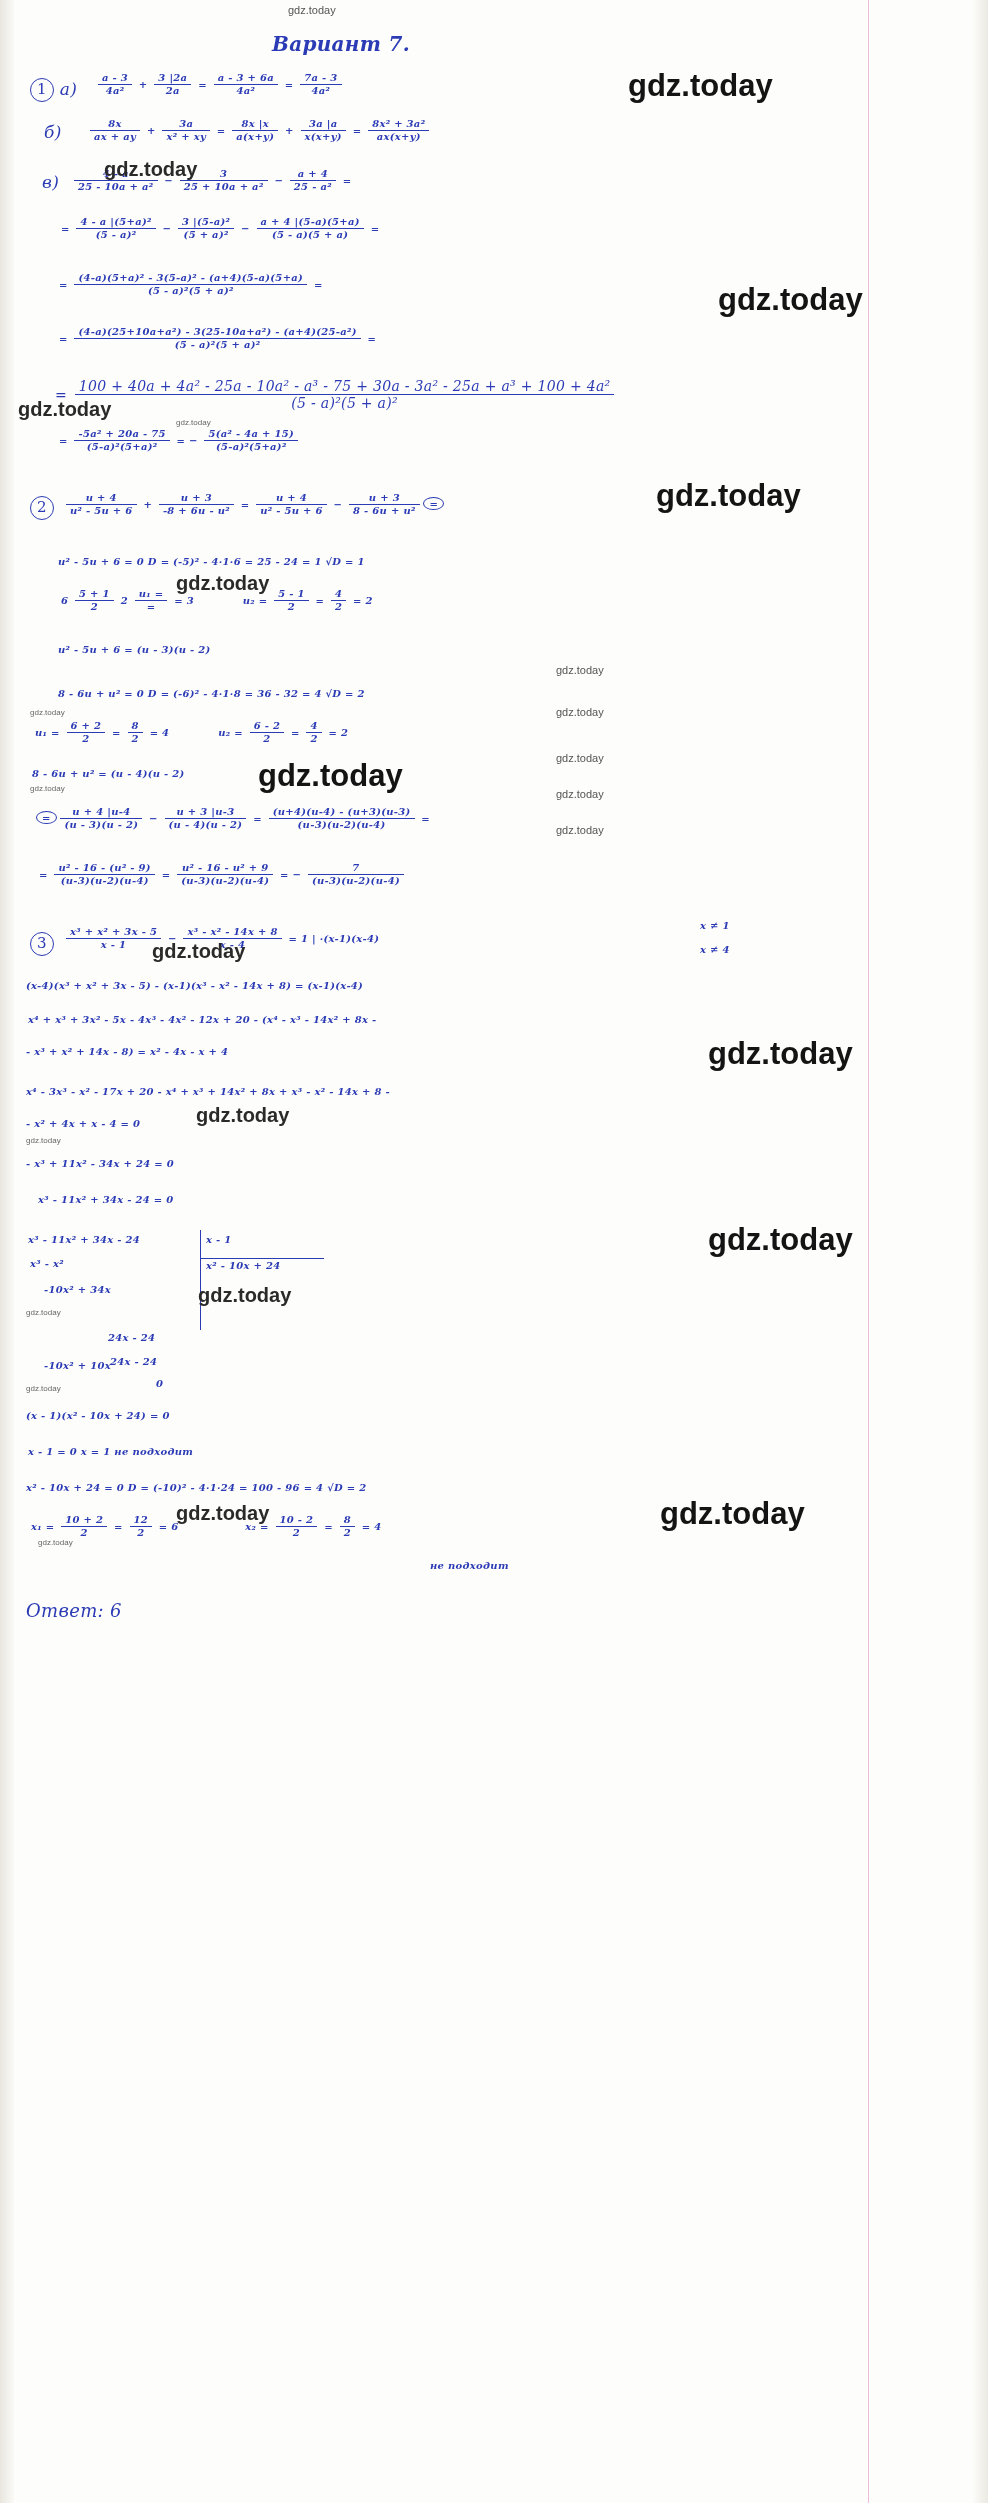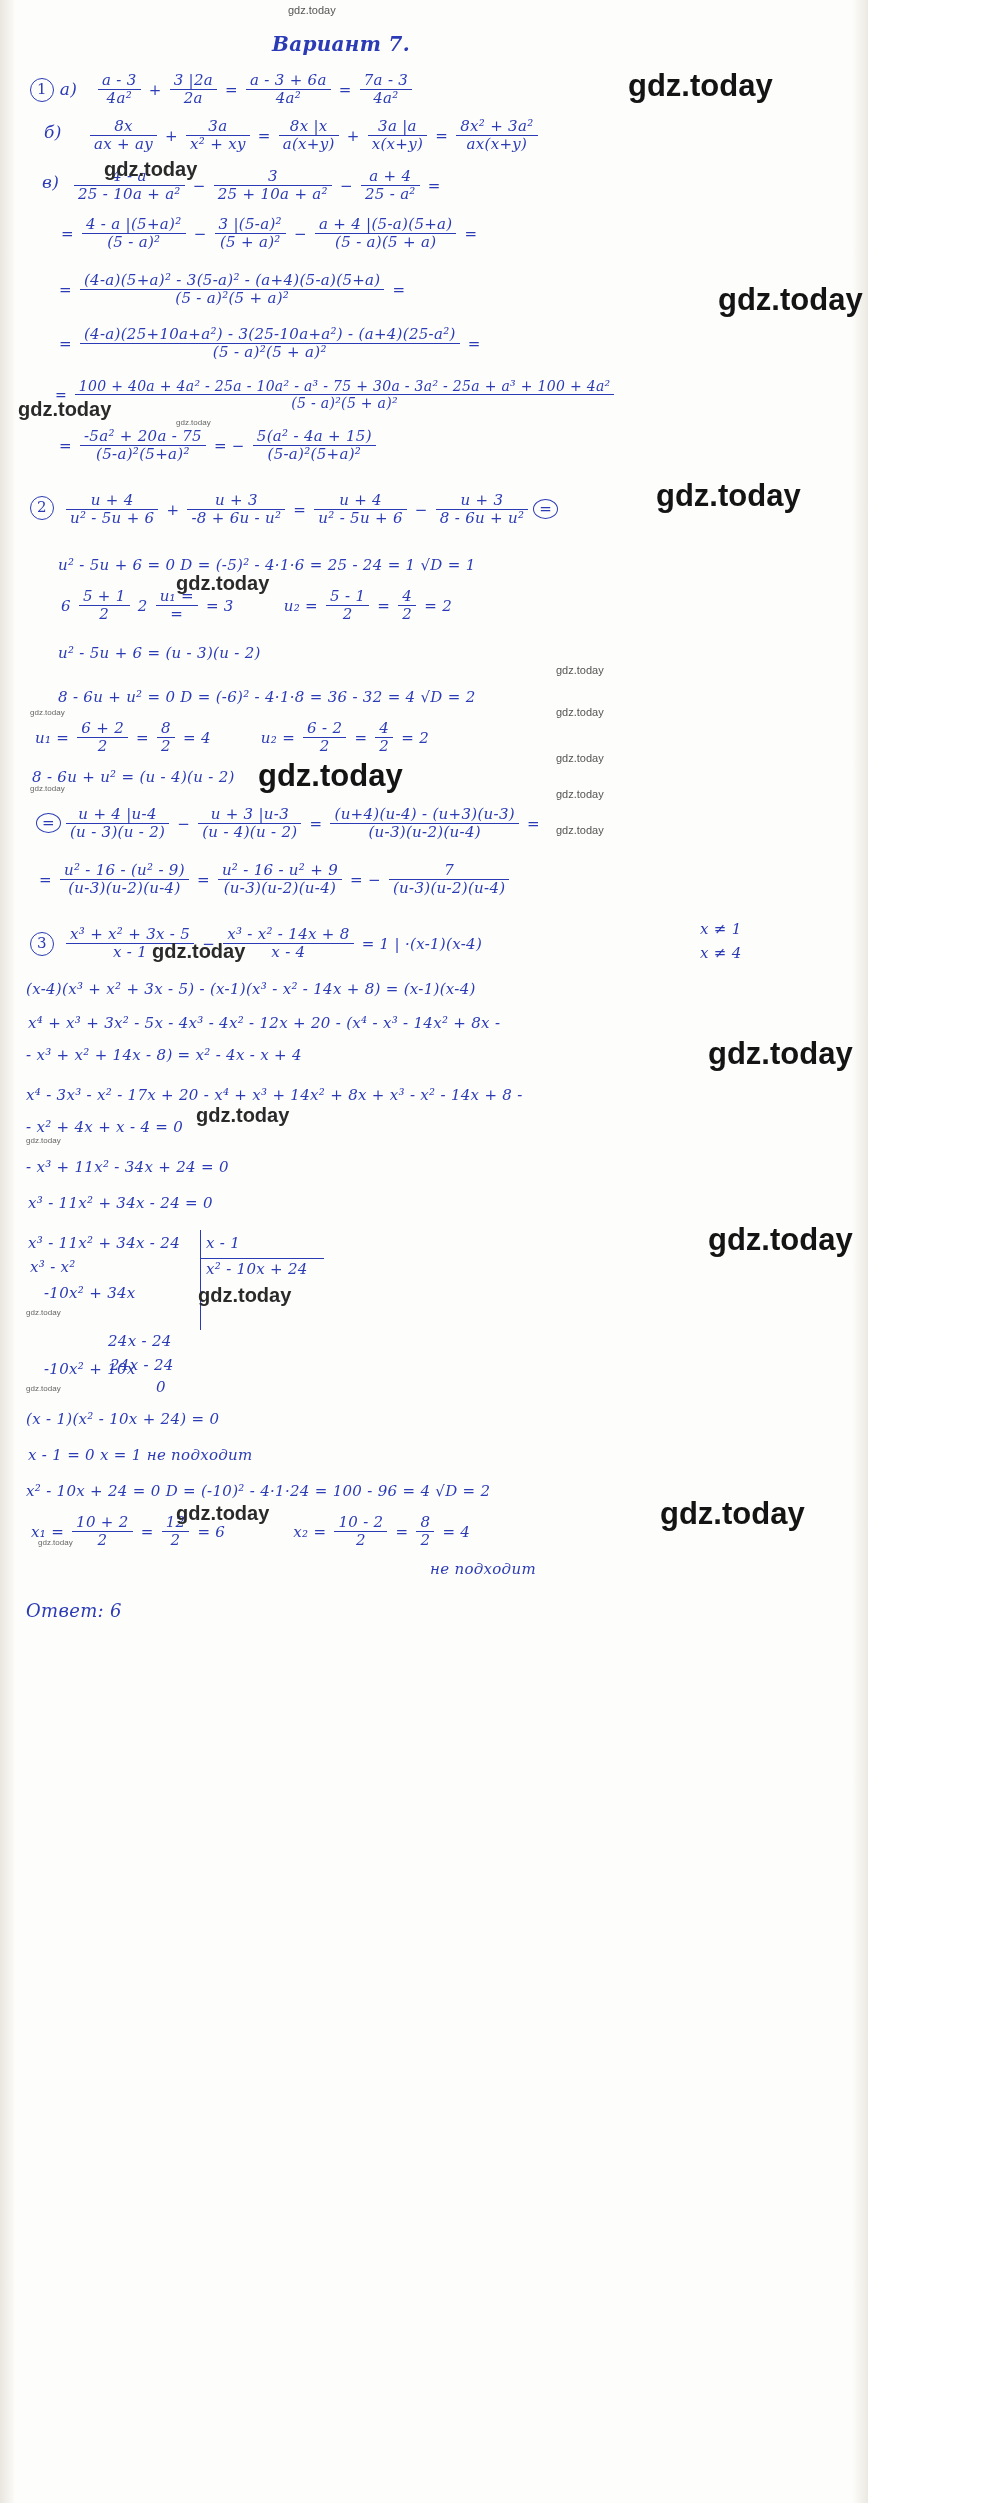--- a/index.html
+++ b/index.html
@@ -3,21 +3,21 @@
 <meta charset="utf-8">
 <style>
   html,body{margin:0;padding:0;}
   body{
     width:1000px;
     background:#ffffff;
     font-family:"DejaVu Sans", sans-serif;
   }
   #page{
     position:relative;
-    width:868px;
+    width:988px;
     height:2503px;
     background:#fdfdfb;
     overflow:hidden;
   }
   
   #paper-bg{
     position:absolute; inset:0;
     background:
       linear-gradient(to right, rgba(0,0,0,0.02) 0 1px, transparent 1px 100%);
     background-size:100% 100%;
@@ -43,21 +43,21 @@
   
   .hw{
     position:absolute;
     color:#2b3bb5;
     font-family:"DejaVu Serif", serif;
     font-style:italic;
     white-space:nowrap;
     letter-spacing:.3px;
   }
   .hw.sz14{font-size:14px;}
-  .hw.sz15{font-size:15px;}
+  .hw.sz15{font-size:10px;font-weight:bold;}
   .hw.sz17{font-size:17px;}
   .hw.sz18{font-size:18px;}
   .hw.sz20{font-size:20px;}
   .hw.bold{font-weight:bold;}
   .frac{
     display:inline-block;
     vertical-align:middle;
     text-align:center;
     line-height:1.15;
   }
@@ -267,21 +267,21 @@
   </div>
   <div class="hw sz15" style="left:700px;top:920px;">x ≠ 1</div>
   <div class="hw sz15" style="left:700px;top:944px;">x ≠ 4</div>
 
   <div class="hw sz15" style="left:26px;top:980px;">(x-4)(x³ + x² + 3x - 5) - (x-1)(x³ - x² - 14x + 8) = (x-1)(x-4)</div>
   <div class="hw sz15" style="left:28px;top:1014px;">x⁴ + x³ + 3x² - 5x - 4x³ - 4x² - 12x + 20 - (x⁴ - x³ - 14x² + 8x -</div>
   <div class="hw sz15" style="left:26px;top:1046px;">- x³ + x² + 14x - 8) = x² - 4x - x + 4</div>
   <div class="hw sz15" style="left:26px;top:1086px;">x⁴ - 3x³ - x² - 17x + 20 - x⁴ + x³ + 14x² + 8x + x³ - x² - 14x + 8 -</div>
   <div class="hw sz15" style="left:26px;top:1118px;">- x² + 4x + x - 4 = 0</div>
   <div class="hw sz15" style="left:26px;top:1158px;">- x³ + 11x² - 34x + 24 = 0</div>
-  <div class="hw sz15" style="left:28px;top:1194px;text-align:right;">x³ - 11x² + 34x - 24 = 0</div>
+  <div class="hw sz15" style="left:38px;top:1194px;text-align:right;">x³ - 11x² + 34x - 24 = 0</div>
 
   <div class="hw sz15" style="left:28px;top:1234px;">x³ - 11x² + 34x - 24</div>
   <div class="divbar" style="left:200px;top:1230px;height:100px;"></div>
   <div class="hw sz15" style="left:206px;top:1234px;">x - 1</div>
   <div class="underline" style="left:200px;top:1258px;width:124px;"></div>
   <div class="hw sz15" style="left:206px;top:1260px;">x² - 10x + 24</div>
 
   <div class="hw sz15" style="left:30px;top:1258px;">x³ - x²</div>
   <div class="hw sz15" style="left:44px;top:1284px;">-10x² + 34x</div>
   <div class="hw sz15" style="left:44px;top:1360px;">-10x² + 10x</div>

